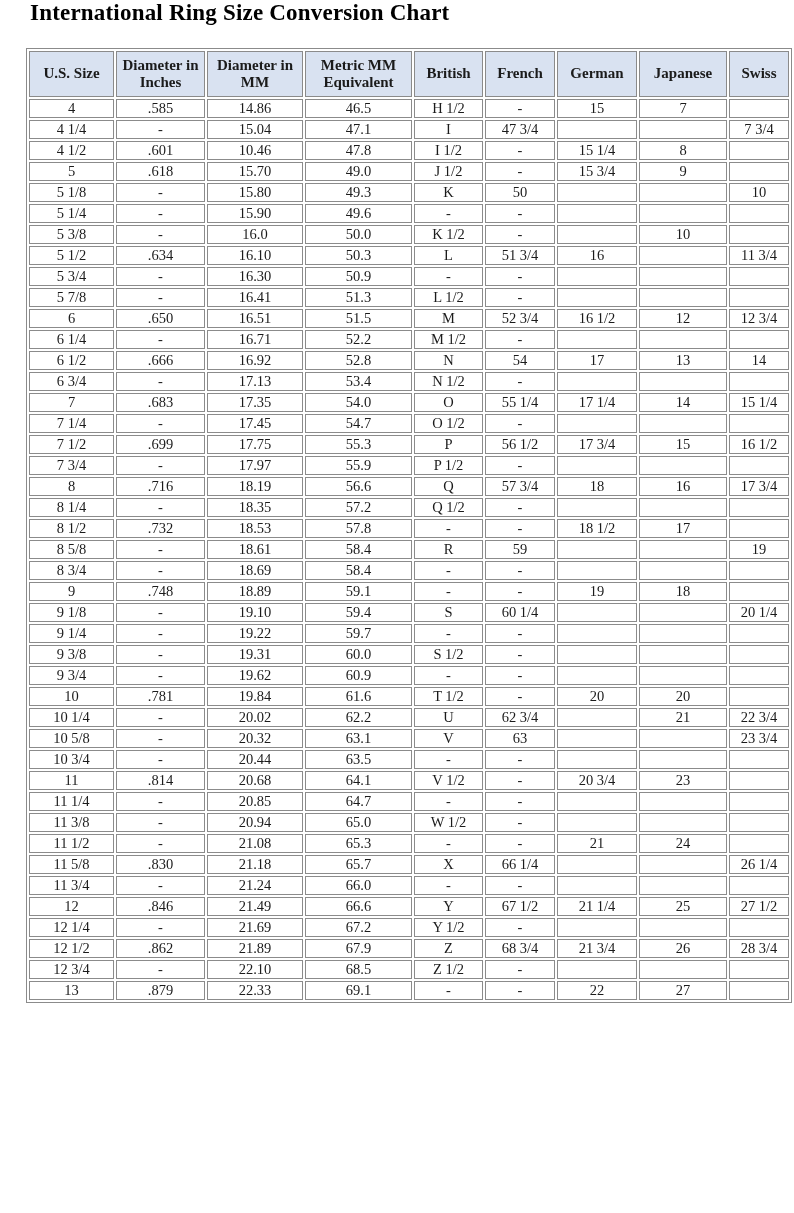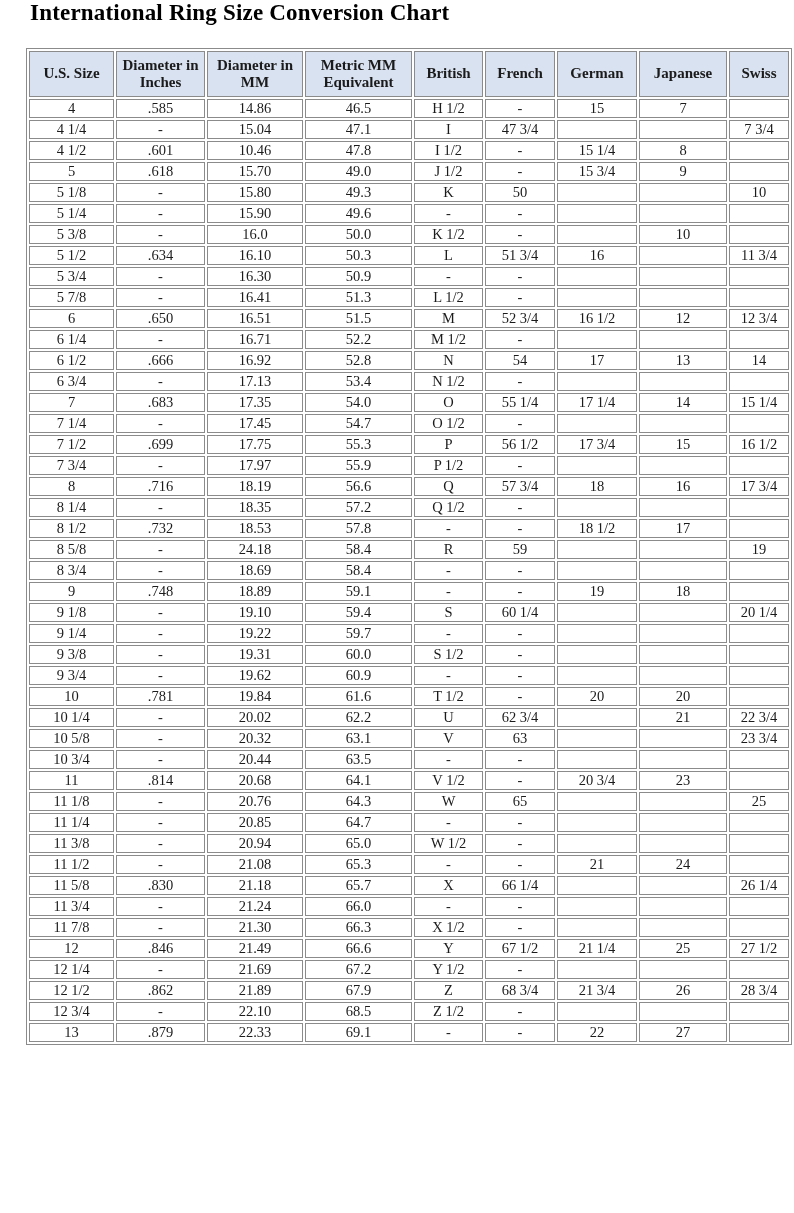--- a/index.html
+++ b/index.html
@@ -320,21 +320,21 @@
           <td>57.8</td>
           <td>-</td>
           <td>-</td>
           <td>18 1/2</td>
           <td>17</td>
           <td></td>
         </tr>
         <tr>
           <td>8 5/8</td>
           <td>-</td>
-          <td>24.18</td>
+          <td>18.61</td>
           <td>58.4</td>
           <td>R</td>
           <td>59</td>
           <td></td>
           <td></td>
           <td>19</td>
         </tr>
         <tr>
           <td>8 3/4</td>
           <td>-</td>
@@ -448,31 +448,20 @@
         <tr>
           <td>11</td>
           <td>.814</td>
           <td>20.68</td>
           <td>64.1</td>
           <td>V 1/2</td>
           <td>-</td>
           <td>20 3/4</td>
           <td>23</td>
           <td></td>
-        </tr>
-        <tr>
-          <td>11 1/8</td>
-          <td>-</td>
-          <td>20.76</td>
-          <td>64.3</td>
-          <td>W</td>
-          <td>65</td>
-          <td></td>
-          <td></td>
-          <td>25</td>
         </tr>
         <tr>
           <td>11 1/4</td>
           <td>-</td>
           <td>20.85</td>
           <td>64.7</td>
           <td>-</td>
           <td>-</td>
           <td></td>
           <td></td>
@@ -510,31 +499,20 @@
           <td></td>
           <td></td>
           <td>26 1/4</td>
         </tr>
         <tr>
           <td>11 3/4</td>
           <td>-</td>
           <td>21.24</td>
           <td>66.0</td>
           <td>-</td>
-          <td>-</td>
-          <td></td>
-          <td></td>
-          <td></td>
-        </tr>
-        <tr>
-          <td>11 7/8</td>
-          <td>-</td>
-          <td>21.30</td>
-          <td>66.3</td>
-          <td>X 1/2</td>
           <td>-</td>
           <td></td>
           <td></td>
           <td></td>
         </tr>
         <tr>
           <td>12</td>
           <td>.846</td>
           <td>21.49</td>
           <td>66.6</td>

